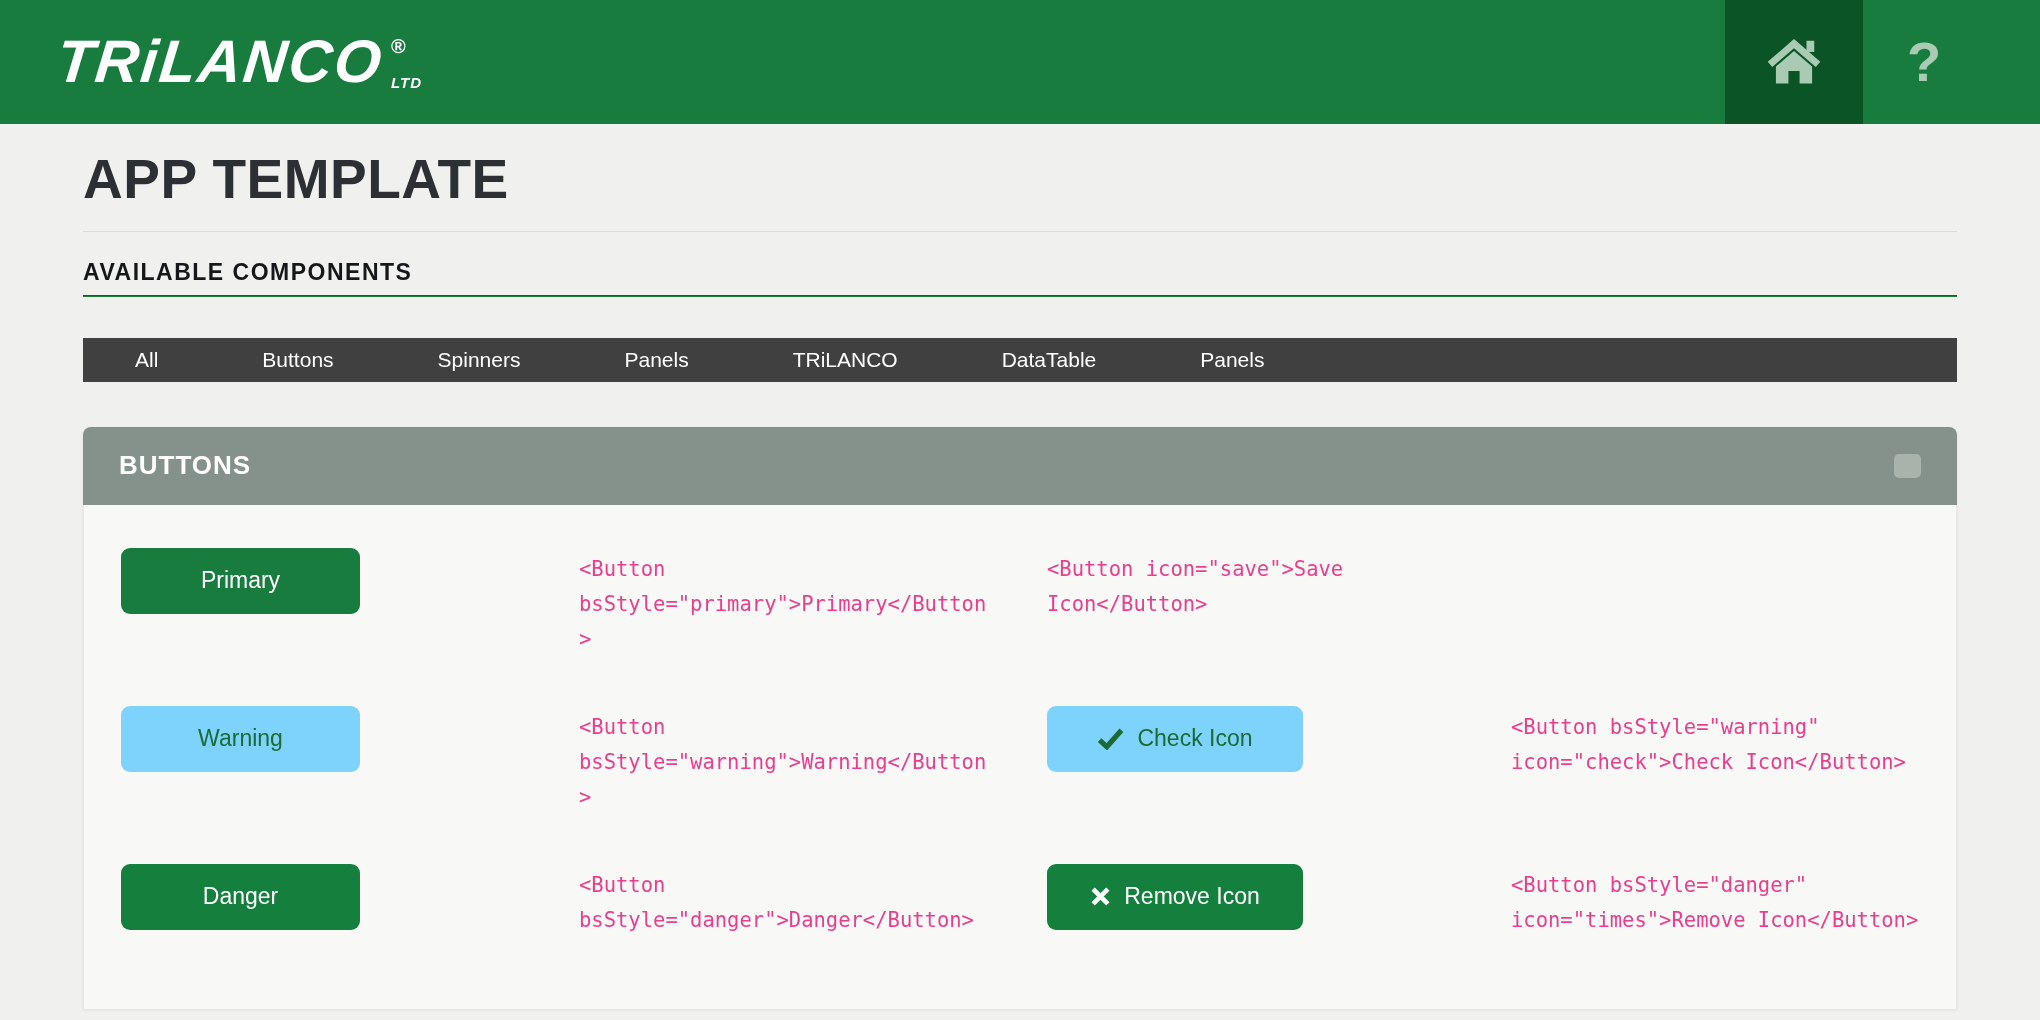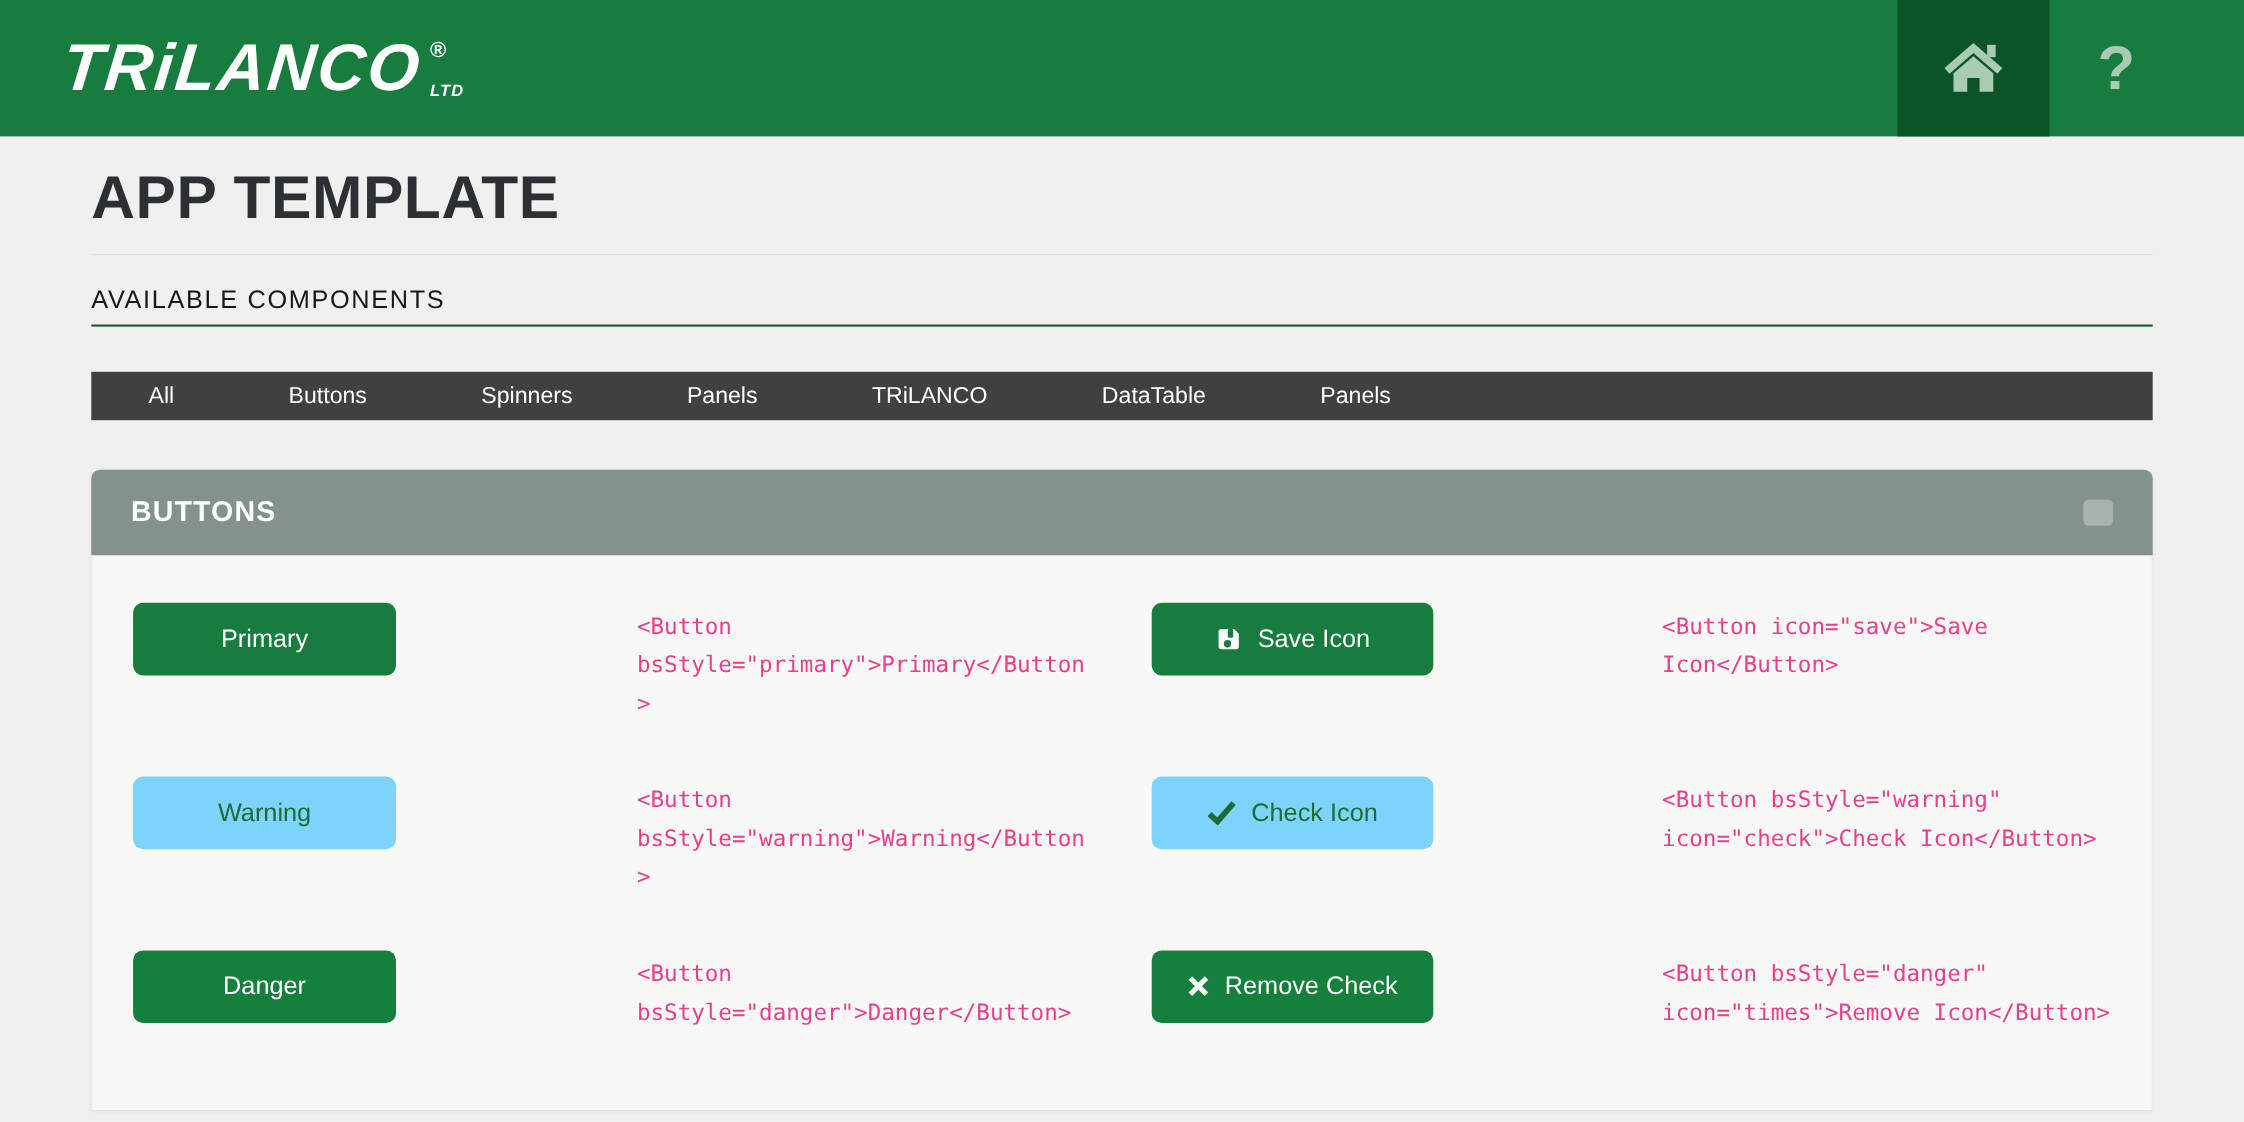--- a/index.html
+++ b/index.html
@@ -85,21 +85,21 @@
   }
   .title-rule {
     margin-top: 22px;
     height: 1px;
     background: #DBDBD9;
     border: none;
   }
   .section-heading {
     margin-top: 27px;
     font-size: 23px;
-    font-weight: 400;
+    font-weight: 700;
     color: #15181B;
     letter-spacing: 1.5px;
   }
   .section-underline {
     margin-top: 9px;
     height: 2px;
     background: linear-gradient(to bottom, #3E463F 50%, #1E7C3C 50%);
   }
 
   
@@ -252,32 +252,20 @@
         <div class="btn-row">
           <div>
             <button class="btn btn-plain btn-primary">Primary</button>
           </div>
           <div>
             <div class="code">&lt;Button
 bsStyle="primary"&gt;Primary&lt;/Button
 &gt;</div>
           </div>
           <div>
-            <button class="btn btn-iconned btn-primary">
-              <span class="icon">
-                <svg width="26" height="26" viewBox="0 0 24 24" xmlns="http://www.w3.org/2000/svg">
-                  <path fill="#fff" d="M20.5 7.5 L16.5 3.5 H5.5 C4.4 3.5 3.5 4.4 3.5 5.5 V18.5 C3.5 19.6 4.4 20.5 5.5 20.5 H18.5 C19.6 20.5 20.5 19.6 20.5 18.5 Z"></path>
-                  <rect x="11.2" y="3.5" width="4.6" height="7.4" rx="1.2" fill="#177C3D"></rect>
-                  <circle cx="11" cy="15.9" r="3.1" fill="#177C3D"></circle>
-                </svg>
-              </span>
-              <span>Save Icon</span>
-            </button>
-          </div>
-          <div>
             <div class="code">&lt;Button icon="save"&gt;Save
 Icon&lt;/Button&gt;</div>
           </div>
         </div>
 
         <div class="btn-row">
           <div>
             <button class="btn btn-plain btn-warning">Warning</button>
           </div>
           <div>
@@ -309,21 +297,21 @@
             <div class="code">&lt;Button
 bsStyle="danger"&gt;Danger&lt;/Button&gt;</div>
           </div>
           <div>
             <button class="btn btn-iconned btn-danger">
               <span class="icon">
                 <svg width="21" height="21" viewBox="0 0 20 20" xmlns="http://www.w3.org/2000/svg">
                   <path d="M3 3 L17 17 M17 3 L3 17" stroke="#fff" stroke-width="4.4"></path>
                 </svg>
               </span>
-              <span>Remove Check</span>
+              <span>Remove Icon</span>
             </button>
           </div>
           <div>
             <div class="code">&lt;Button bsStyle="danger"
 icon="times"&gt;Remove Icon&lt;/Button&gt;</div>
           </div>
         </div>
 
       </div>
     </section>

